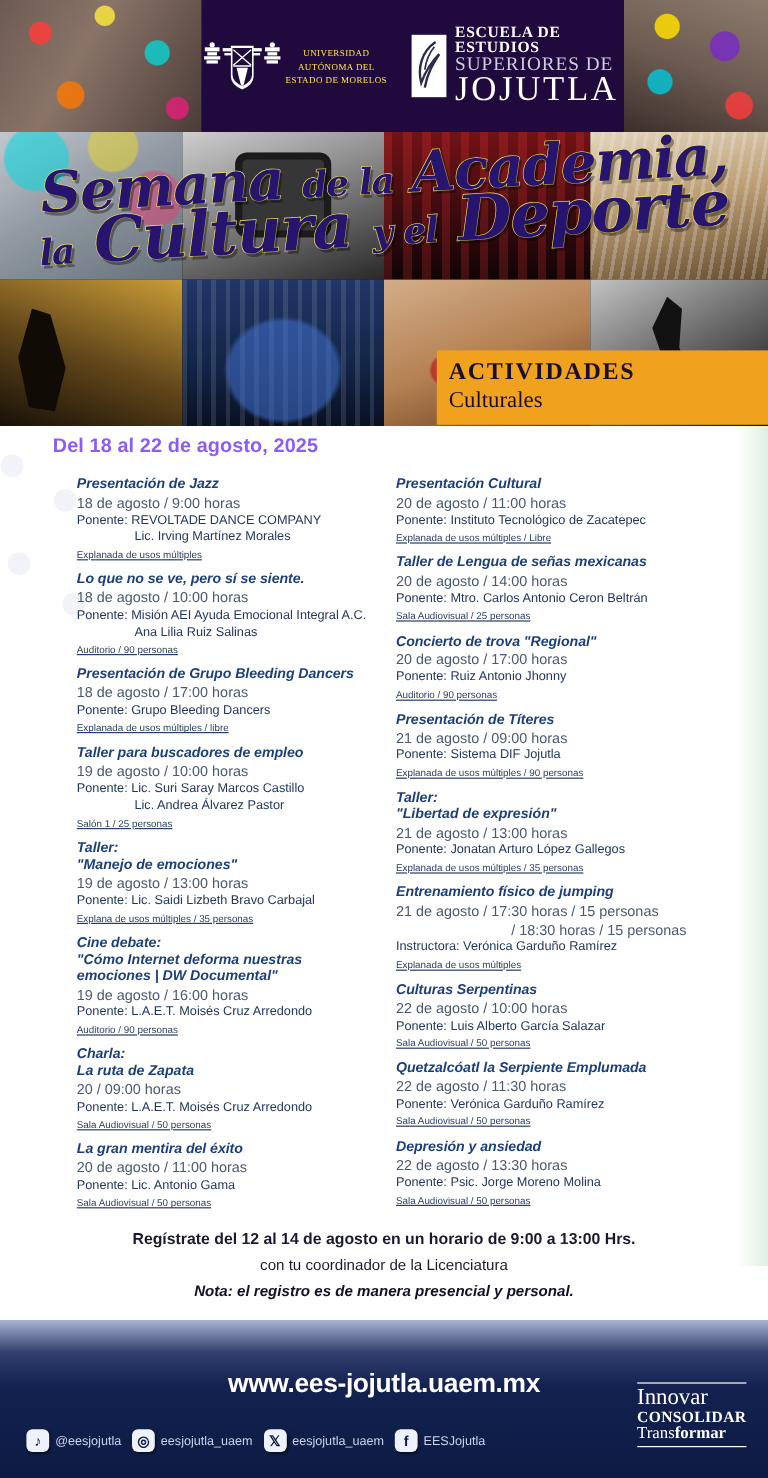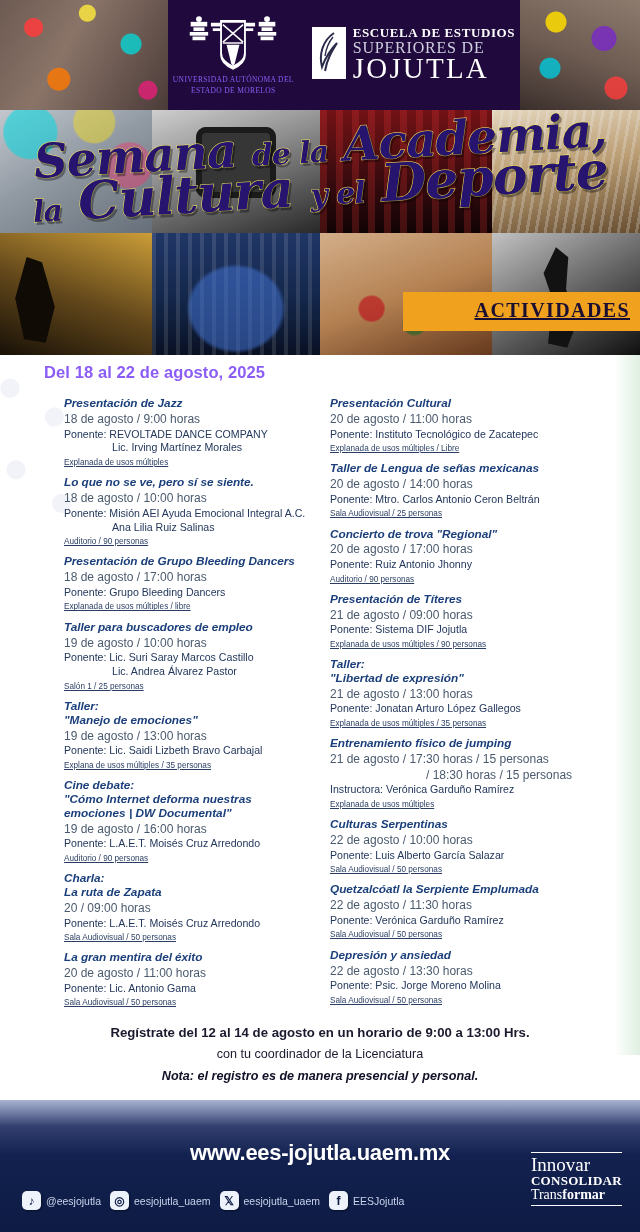--- a/index.html
+++ b/index.html
@@ -42,29 +42,29 @@
       radial-gradient(circle at 70% 35%, rgba(120,40,200,.8) 0 12px, transparent 13px),
       radial-gradient(circle at 25% 62%, rgba(0,200,220,.8) 0 10px, transparent 11px),
       radial-gradient(circle at 80% 80%, rgba(255,60,60,.8) 0 11px, transparent 12px),
       linear-gradient(200deg,#8d7b6e 0%,#6e5c52 50%,#3b2f2c 100%);
   }
   .hb-center {
     position:absolute; left:168px; right:120px; top:0; bottom:0;
     background:#200a3d;
     display:flex; align-items:center; justify-content:center; gap:18px;
   }
-  .uaem-logo { display:flex; flex-direction:column; align-items:center; color:#8b5cf6; }
+  .uaem-logo { display:flex; flex-direction:row; align-items:center; color:#fde047; }
   .uaem-crest { width:92px; height:58px; }
   .uaem-name {
     font-family:"Liberation Serif", serif;
     font-size:7.5px; letter-spacing:.35px; text-align:center;
     line-height:1.45; margin-top:3px; font-variant:small-caps;
     text-transform:uppercase;
   }
-  .ees-logo { display:flex; align-items:flex-start; gap:7px; }
+  .ees-logo { display:flex; align-items:center; gap:7px; }
   .ees-mark {
     width:34px; height:52px; background:#fff;
     display:flex; align-items:center; justify-content:center;
   }
   .ees-words { color:#fff; font-family:"Liberation Serif", serif; line-height:.96; }
   .ees-l1 { font-size:13px; letter-spacing:.6px; font-variant:small-caps; text-transform:uppercase; font-weight:bold;}
   .ees-l2 { font-size:16px; letter-spacing:.8px; color:#cfcfe0; font-variant:small-caps; text-transform:uppercase; }
   .ees-l3 { font-size:29px; letter-spacing:2.2px; font-variant:small-caps; text-transform:uppercase; }
 
   
@@ -123,27 +123,26 @@
     text-shadow:2px 3px 0 rgba(0,0,0,.35);
     white-space:nowrap;
   }
   .tl-1 { font-size:47px; line-height:.92; letter-spacing:-1px; transform:rotate(-3.2deg); }
   .tl-1 .small { font-size:30px; }
   .tl-2 { font-size:52px; line-height:.92; letter-spacing:-1px; transform:rotate(-3.4deg); margin-top:-4px; }
   .tl-2 .small { font-size:30px; }
 
   .badge {
     position:absolute; right:0; top:292px;
-    width:237px; padding:7px 10px 9px;
+    width:276px; padding:7px 10px 9px;
     background:#f0a11e;
-    text-align:right;
+    text-align:left;
     font-family:"Liberation Serif", serif;
     color:#1b0e33;
     z-index:6;
-    text-decoration:underline;
   }
   .badge-l1 { font-size:20px; font-weight:bold; letter-spacing:1.4px; }
   .badge-l2 { font-size:19px; margin-top:1px; }
 
   
   .body-wrap {
     position:relative;
     width:640px; height:700px;
     background:#ffffff;
     overflow:hidden;
@@ -322,20 +321,21 @@
         <span class="small">la</span>
         <span>Cultura</span>
         <span class="small">y el</span>
         <span>Deporte</span>
       </div>
     </div>
   </div>
 
   <div class="badge">
     <div class="badge-l1">ACTIVIDADES</div>
+    <div class="badge-l2">Culturales</div>
   </div>
 
   <div class="body-wrap">
     <div class="date-line">Del 18 al 22 de agosto, 2025</div>
 
     <div class="cols">
       <div class="col col-left" id="col-left">
           <div class="ev">
             <div class="ev-title">Presentación de Jazz</div>
             <div class="ev-when"><span>18 de agosto / 9:00 horas</span></div>

